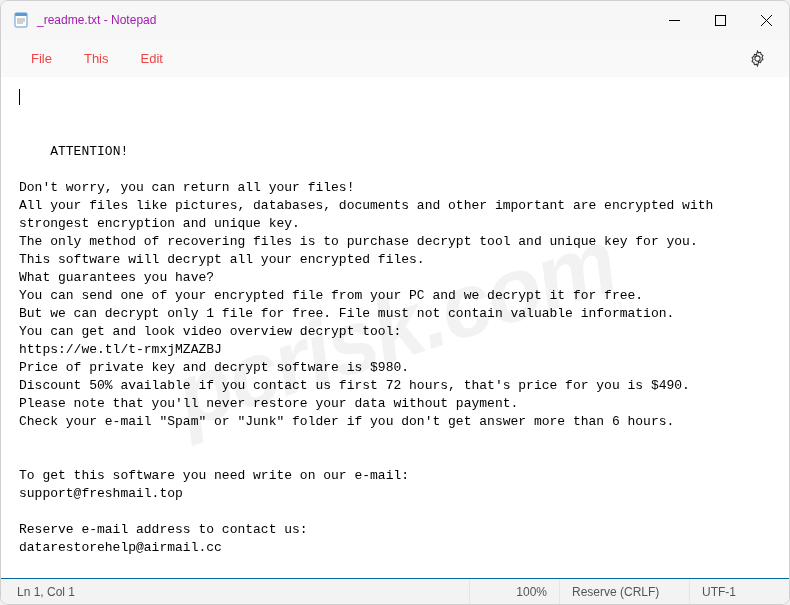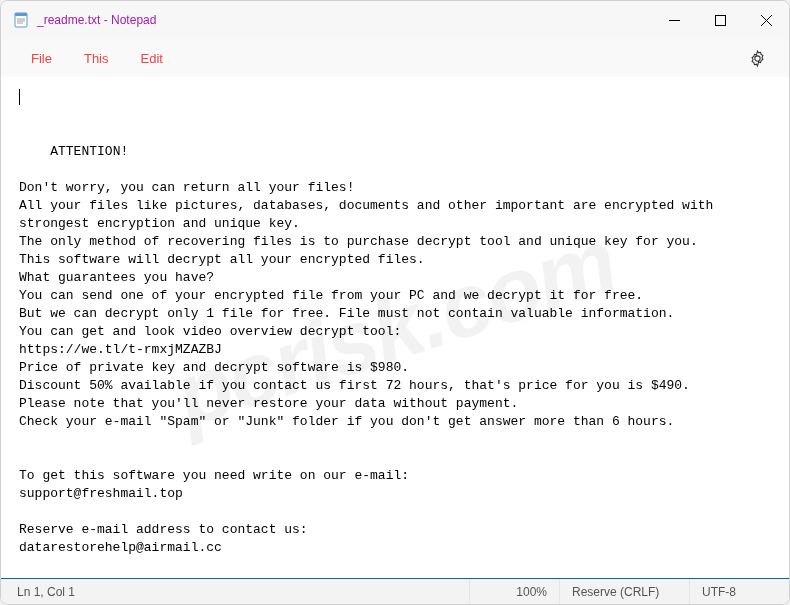--- a/index.html
+++ b/index.html
@@ -106,16 +106,16 @@
 
 Your personal ID:
 0628JOsiepu5TgkFNAS5fWQ2rCzdamsmMrE5wSlTupdTI0pt1</span>
   </div>
 
   <div class="statusbar">
     <div class="status-cell">Ln 1, Col 1</div>
     <div class="status-spacer"></div>
     <div class="status-cell zoom">100%</div>
     <div class="status-cell eol">Reserve (CRLF)</div>
-    <div class="status-cell enc">UTF-8</div>
+    <div class="status-cell enc">UTF-1</div>
   </div>
 
 </div>
 
 </body></html>

